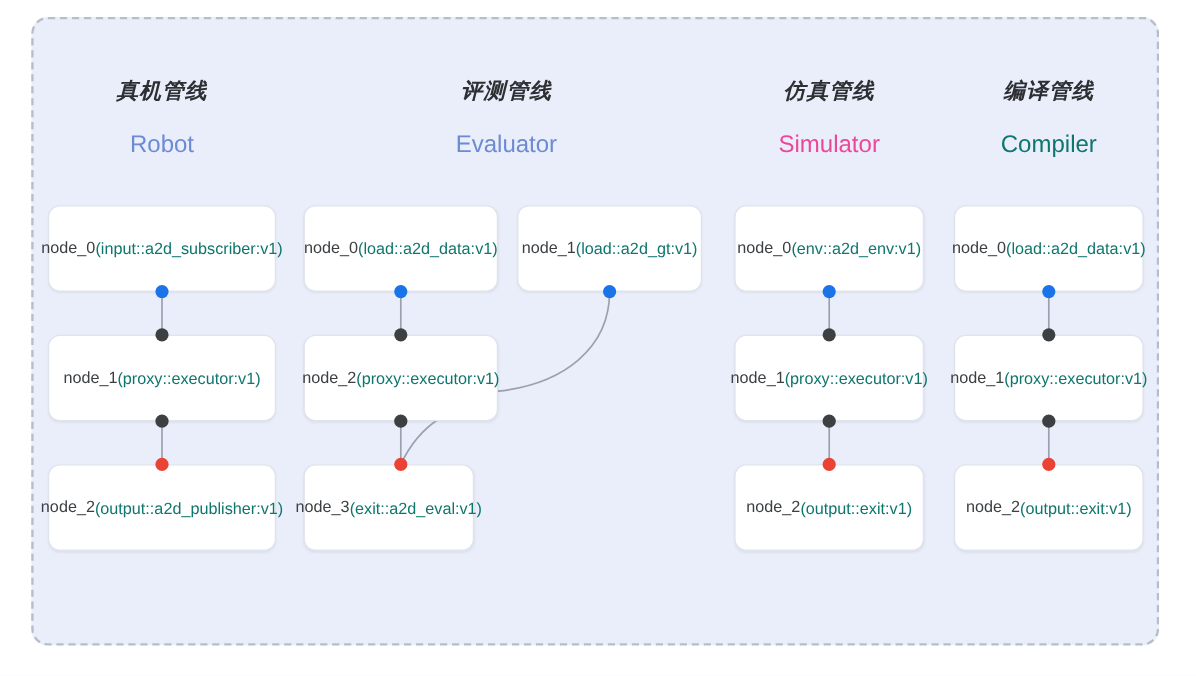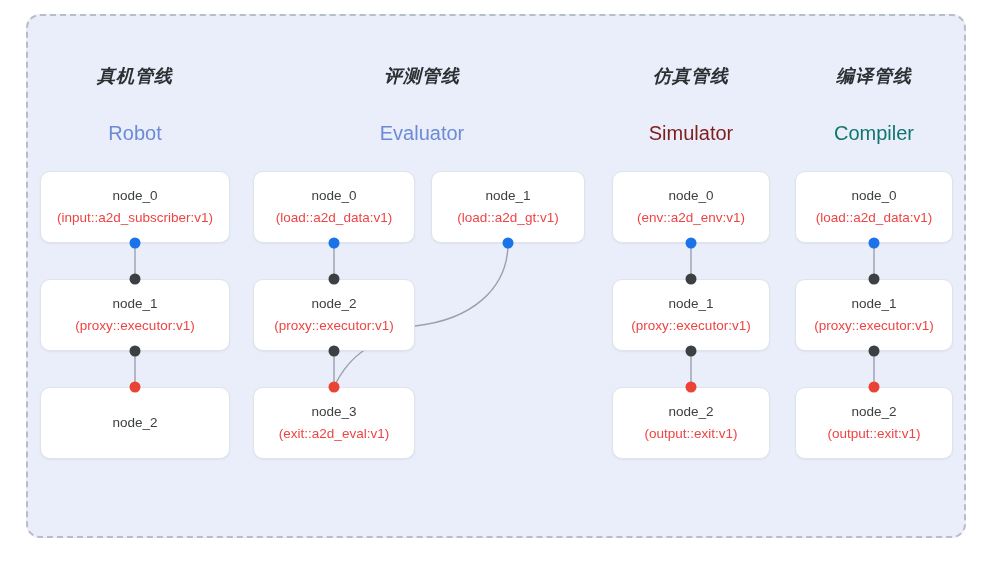--- a/index.html
+++ b/index.html
@@ -50,45 +50,44 @@
     font-weight: bold;
     color: #2d2f33;
     letter-spacing: 1px;
     line-height: 24px;
     font-style: italic;
   }
   .col-header .title-en {
     font-size: 20px;
     color: #6c8bd4;
     line-height: 26px;
-    margin-top: 32px;
+    margin-top: 20px;
   }
 
   
   .node-box {
     position: absolute;
     background: #ffffff;
     border: 1px solid #dfe3ea;
     border-radius: 10px;
     box-sizing: border-box;
     display: flex;
-    flex-direction: column;
     align-items: center;
     justify-content: center;
     box-shadow: 0 1px 2px rgba(60, 64, 67, 0.07);
   }
   .node-name {
     font-size: 13.5px;
     color: #3c4043;
     line-height: 20px;
     white-space: nowrap;
   }
   .node-type {
     font-size: 13.5px;
-    color: #ef4444;
+    color: #0f766e;
     line-height: 20px;
     white-space: nowrap;
     margin-top: 2px;
   }
 
   
   .port {
     position: absolute;
     width: 11px;
     height: 11px;
@@ -123,52 +122,53 @@
     <div class="col-header" style="left: 135px; top: 64px;">
       <div class="title-cn">真机管线</div>
       <div class="title-en" style="color: rgb(108, 139, 212);">Robot</div>
     </div>
     <div class="col-header" style="left: 422px; top: 64px;">
       <div class="title-cn">评测管线</div>
       <div class="title-en" style="color: rgb(108, 139, 212); text-align: right;">Evaluator</div>
     </div>
     <div class="col-header" style="left: 691px; top: 64px;">
       <div class="title-cn">仿真管线</div>
-      <div class="title-en" style="color: #7f1d1d;">Simulator</div>
+      <div class="title-en" style="color: #ec4899;">Simulator</div>
     </div>
     <div class="col-header" style="left: 874px; top: 64px; text-align: center;">
       <div class="title-cn">编译管线</div>
       <div class="title-en" style="color: #0f766e;">Compiler</div>
     </div>
   </div>
 <div id="nodes-layer">
     <div class="node-box" style="left: 40px; top: 171px; width: 190px; height: 72px;">
       <div class="node-name">node_0</div>
       <div class="node-type">(input::a2d_subscriber:v1)</div>
     </div>
     <div class="node-box" style="left: 40px; top: 279px; width: 190px; height: 72px;">
       <div class="node-name">node_1</div>
       <div class="node-type">(proxy::executor:v1)</div>
     </div>
     <div class="node-box" style="left: 40px; top: 387px; width: 190px; height: 72px;">
       <div class="node-name">node_2</div>
+      <div class="node-type">(output::a2d_publisher:v1)</div>
     </div>
     <div class="node-box" style="left: 253px; top: 171px; width: 162px; height: 72px;">
       <div class="node-name">node_0</div>
       <div class="node-type">(load::a2d_data:v1)</div>
     </div>
     <div class="node-box" style="left: 431px; top: 171px; width: 154px; height: 72px;">
       <div class="node-name">node_1</div>
       <div class="node-type">(load::a2d_gt:v1)</div>
     </div>
     <div class="node-box" style="left: 253px; top: 279px; width: 162px; height: 72px;">
       <div class="node-name">node_2</div>
       <div class="node-type">(proxy::executor:v1)</div>
     </div>
-    <div class="node-box" style="left: 253px; top: 387px; width: 162px; height: 72px;">
+    <div class="node-box" style="left: 253px; top: 387px; width: 142px; height: 72px;">
       <div class="node-name">node_3</div>
       <div class="node-type">(exit::a2d_eval:v1)</div>
     </div>
     <div class="node-box" style="left: 612px; top: 171px; width: 158px; height: 72px;">
       <div class="node-name">node_0</div>
       <div class="node-type">(env::a2d_env:v1)</div>
     </div>
     <div class="node-box" style="left: 612px; top: 279px; width: 158px; height: 72px;">
       <div class="node-name">node_1</div>
       <div class="node-type">(proxy::executor:v1)</div>

